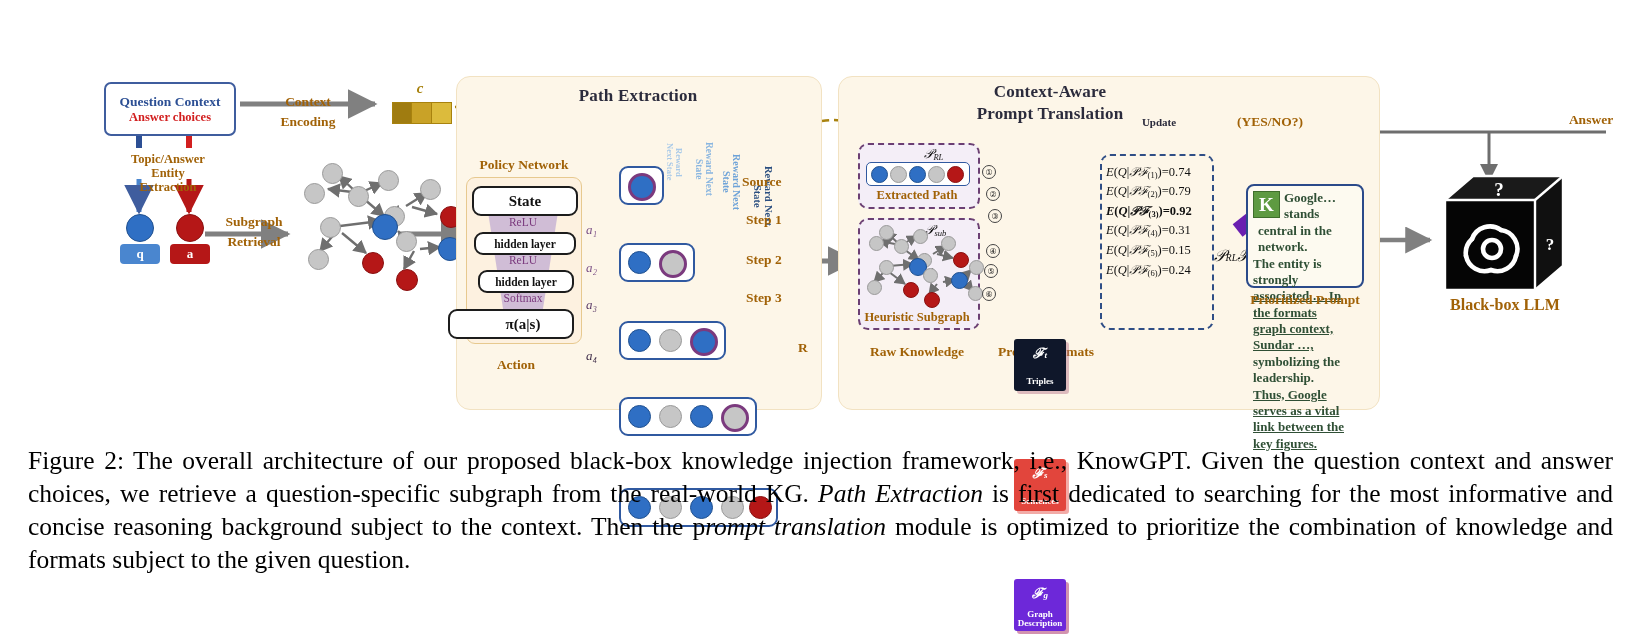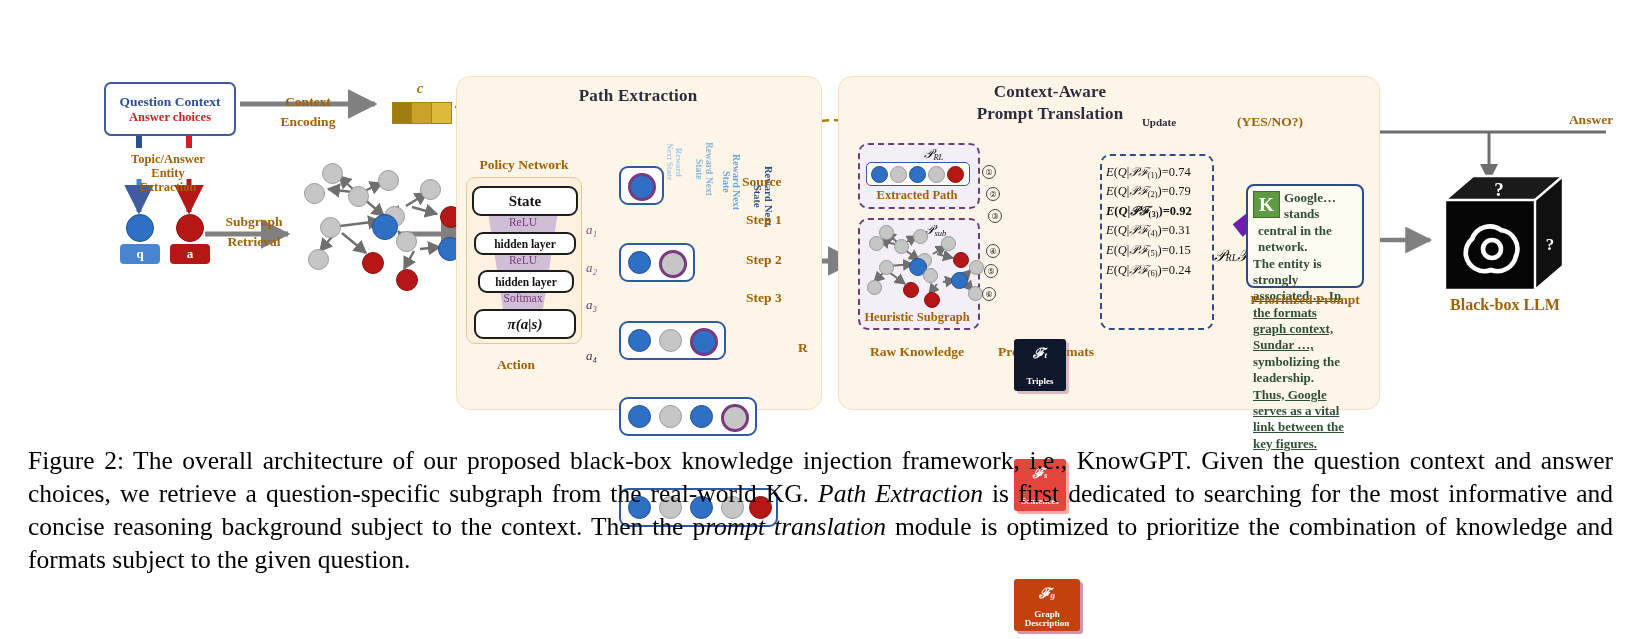--- a/index.html
+++ b/index.html
@@ -274,21 +274,21 @@
   <div class="abs pn-box" style="left:466px;top:133px;width:114px;height:165px;"></div>
   <svg width="114" height="165" style="left:466px;top:133px;">
     <polygon points="20,22 94,22 76,138 38,138" fill="#c8b4d4" opacity="0.85"></polygon>
   </svg>
   <div class="abs wbox" style="left:472px;top:142px;width:102px;height:26px;font-size:15px;">State</div>
   <div class="abs relu" style="left:472px;top:172px;width:102px;">ReLU</div>
   <div class="abs wbox" style="left:474px;top:188px;width:98px;height:19px;font-size:11.5px;">hidden layer</div>
   <div class="abs relu" style="left:472px;top:210px;width:102px;">ReLU</div>
   <div class="abs wbox" style="left:478px;top:226px;width:92px;height:19px;font-size:11.5px;">hidden layer</div>
   <div class="abs relu" style="left:472px;top:248px;width:102px;">Softmax</div>
-  <div class="abs wbox" style="left:474px;top:265px;width:98px;height:26px;font-size:15px;font-style:italic;">π(a|s)</div>
+  <div class="abs wbox" style="left:448px;top:265px;width:98px;height:26px;font-size:15px;padding-left:24px;">π(a|s)</div>
   <div class="abs lbl lbl-13" style="left:466px;top:313px;width:100px;">Action</div>
 
   <div class="abs steprow" style="left:619px;top:122px;width:41px;height:35px;">
     <div class="node n-blue-p" style="left:7px;top:5px;width:22px;height:22px;"></div>
   </div>
   <div class="abs steprow" style="left:619px;top:160px;width:72px;height:35px;">
     <div class="node n-blue" style="left:7px;top:6px;width:21px;height:21px;"></div>
     <div class="node n-grey-p" style="left:38px;top:5px;width:22px;height:22px;"></div>
   </div>
   <div class="abs steprow" style="left:619px;top:199px;width:103px;height:35px;">
@@ -423,21 +423,21 @@
   </div>
 
   <div class="abs fcard" style="left:1014px;top:168px;width:52px;height:52px;background:#e2453c;
               box-shadow:3px 3px 0 rgba(226,69,60,.45);">
     <div class="sym">
       <span>ℱ</span><span style="font-size:9px;">s</span>
     </div>
     <div class="nm">Sentences</div>
   </div>
 
-  <div class="abs fcard" style="left:1014px;top:236px;width:66px;height:52px;background:#c2410c;
+  <div class="abs fcard" style="left:1014px;top:236px;width:52px;height:52px;background:#6d28d9;
               box-shadow:3px 3px 0 rgba(156,15,78,.45);">
     <div class="sym">
       <span>ℱ</span><span style="font-size:9px;">g</span>
     </div>
     <div class="nm" style="bottom:3px;">
       <div>Graph</div>
       <div>Description</div>
     </div>
   </div>
 

